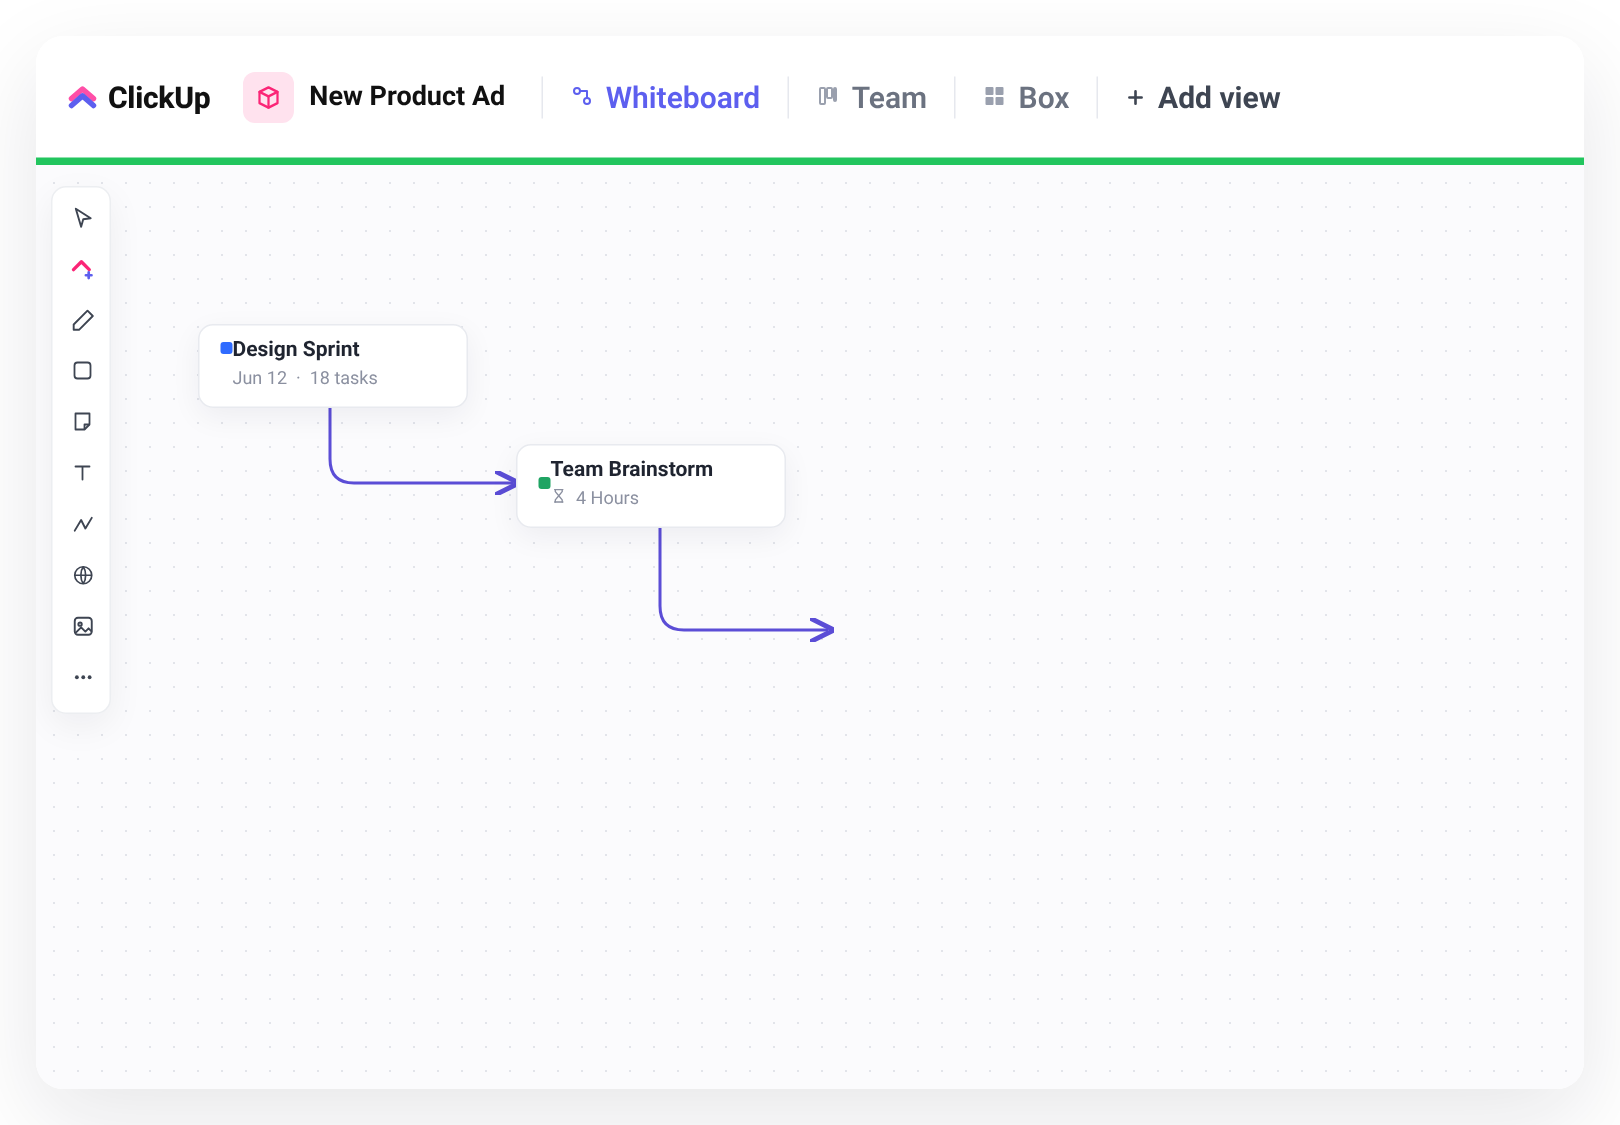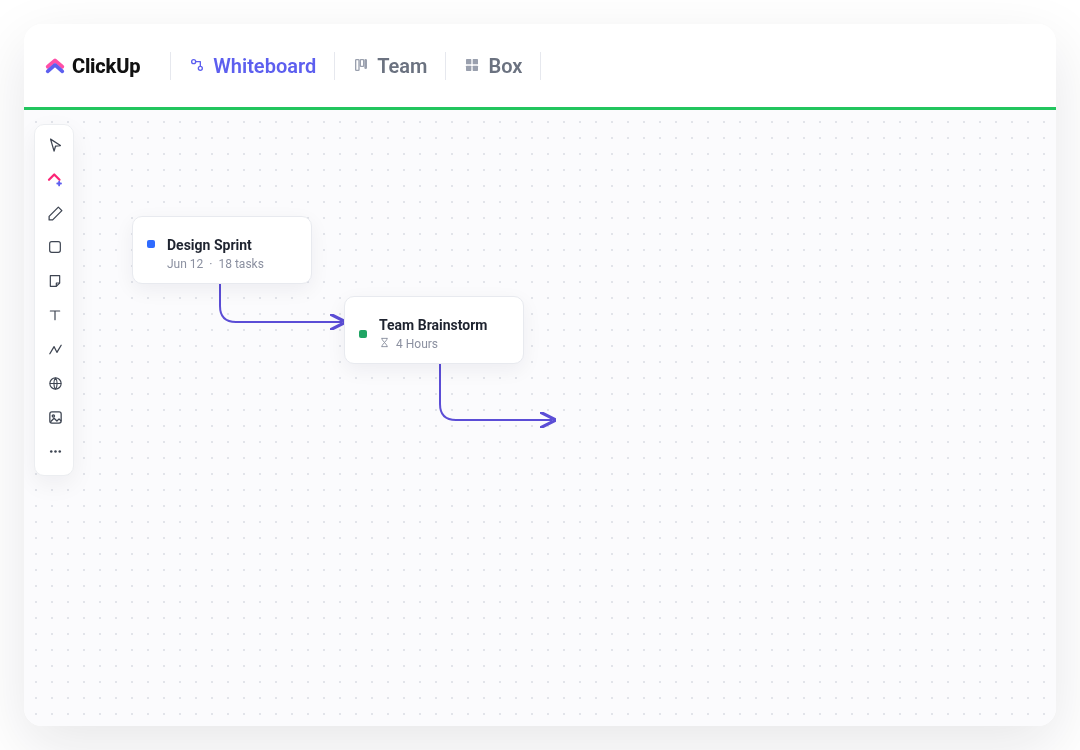--- a/index.html
+++ b/index.html
@@ -13,21 +13,21 @@
     border-radius: 18px;
     box-shadow: 0 20px 60px rgba(20,20,40,0.10);
     overflow: hidden;
   }
   .topbar {
     position: relative;
     height: 86px;
     display: flex;
     align-items: center;
     padding: 0 20px;
-    border-bottom: 3px solid #22c55e;
+    border-bottom: 5px solid #22c55e;
     background: #fff;
     z-index: 10;
   }
   .logo { display: flex; align-items: center; gap: 6px; margin-right: 22px; }
   .logo-text { font-weight: 800; font-size: 20px; color: #111; letter-spacing: -0.2px; }
   .breadcrumb {
     display: flex; align-items: center; gap: 10px;
     padding-right: 12px;
     margin-right: 4px;
   }
@@ -77,22 +77,22 @@
     color: #3e4552;
     cursor: pointer;
   }
   .tool.active svg { color: #fb2576; }
   .card {
     position: absolute;
     background: #fff;
     border: 1px solid #e8eaef;
     border-radius: 10px;
     box-shadow: 0 6px 20px rgba(20,20,50,0.06);
-    padding: 20px 16px 12px 14px;
-    display: flex; gap: 12px;
+    padding: 8px 16px 12px 14px;
+    display: flex; gap: 0;
     min-width: 180px;
   }
   .card .marker { width: 8px; height: 8px; border-radius: 2px; flex: 0 0 auto; margin-top: 3px; align-self: flex-start; }
   .card .marker.center { align-self: center; margin-top: 0; }
   .card .body { display: flex; flex-direction: column; gap: 4px; }
   .card .title { font-weight: 700; font-size: 14px; color: #1f2430; }
   .card .meta { font-size: 12px; color: #8b90a0; display: flex; align-items: center; gap: 6px; }
   .edges { position: absolute; inset: 0; pointer-events: none; }
 </style>
 </head>
@@ -104,20 +104,30 @@
     <div class="logo">
       <span>
         <svg width="22" height="22" viewBox="0 0 24 24">
           <path d="M4 15 L12 8 L20 15" fill="none" stroke="#ff4fa7" stroke-width="4" stroke-linecap="round" stroke-linejoin="round"></path>
           <path d="M4 20 L12 13 L20 20" fill="none" stroke="#5d5fef" stroke-width="4" stroke-linecap="round" stroke-linejoin="round"></path>
         </svg>
       </span>
       <span class="logo-text">ClickUp</span>
     </div>
 
+    <div class="breadcrumb">
+      <span class="doc-icon">
+        <svg width="18" height="18" viewBox="0 0 24 24" fill="none" stroke="#fb2576" stroke-width="2" stroke-linecap="round" stroke-linejoin="round">
+          <path d="M12 3 L20 7 L20 17 L12 21 L4 17 L4 7 Z"></path>
+          <path d="M4 7 L12 11 L20 7"></path>
+          <path d="M12 11 L12 21"></path>
+        </svg>
+      </span>
+      <span class="breadcrumb-title">New Product Ad</span>
+    </div>
 
     <div class="sep"></div>
 
     <div class="views">
       <div class="view-tab active">
         <span>
           <svg width="16" height="16" viewBox="0 0 24 24" fill="none" stroke="#5d5fef" stroke-width="2" stroke-linecap="round" stroke-linejoin="round">
             <circle cx="7" cy="7" r="3"></circle>
               <circle cx="17" cy="17" r="3"></circle>
             <path d="M10 7 H17 A0 0 0 0 1 17 7 V14"></path>
@@ -142,20 +152,28 @@
           <svg width="16" height="16" viewBox="0 0 24 24" fill="#9aa0ae">
             <rect x="3" y="3" width="8" height="8" rx="1"></rect>
             <rect x="13" y="3" width="8" height="8" rx="1"></rect>
             <rect x="3" y="13" width="8" height="8" rx="1"></rect>
             <rect x="13" y="13" width="8" height="8" rx="1"></rect>
           </svg>
         </span>
         <span>Box</span>
       </div>
       <div class="sep"></div>
+      <div class="view-tab add">
+        <span>
+          <svg width="14" height="14" viewBox="0 0 24 24" fill="none" stroke="#3e4552" stroke-width="3" stroke-linecap="round">
+            <path d="M12 5 V19 M5 12 H19"></path>
+          </svg>
+        </span>
+        <span>Add view</span>
+      </div>
     </div>
   </div>
 
   <div class="canvas">
 
     <svg class="edges" width="1032" height="616">
       <defs>
         <marker id="arrowhead" markerWidth="8" markerHeight="8" refX="6" refY="4" orient="auto">
           <path d="M0 0 L8 4 L0 8" fill="none" stroke="#5b4dd6" stroke-width="1.6" stroke-linecap="round" stroke-linejoin="round"></path>
         </marker>

